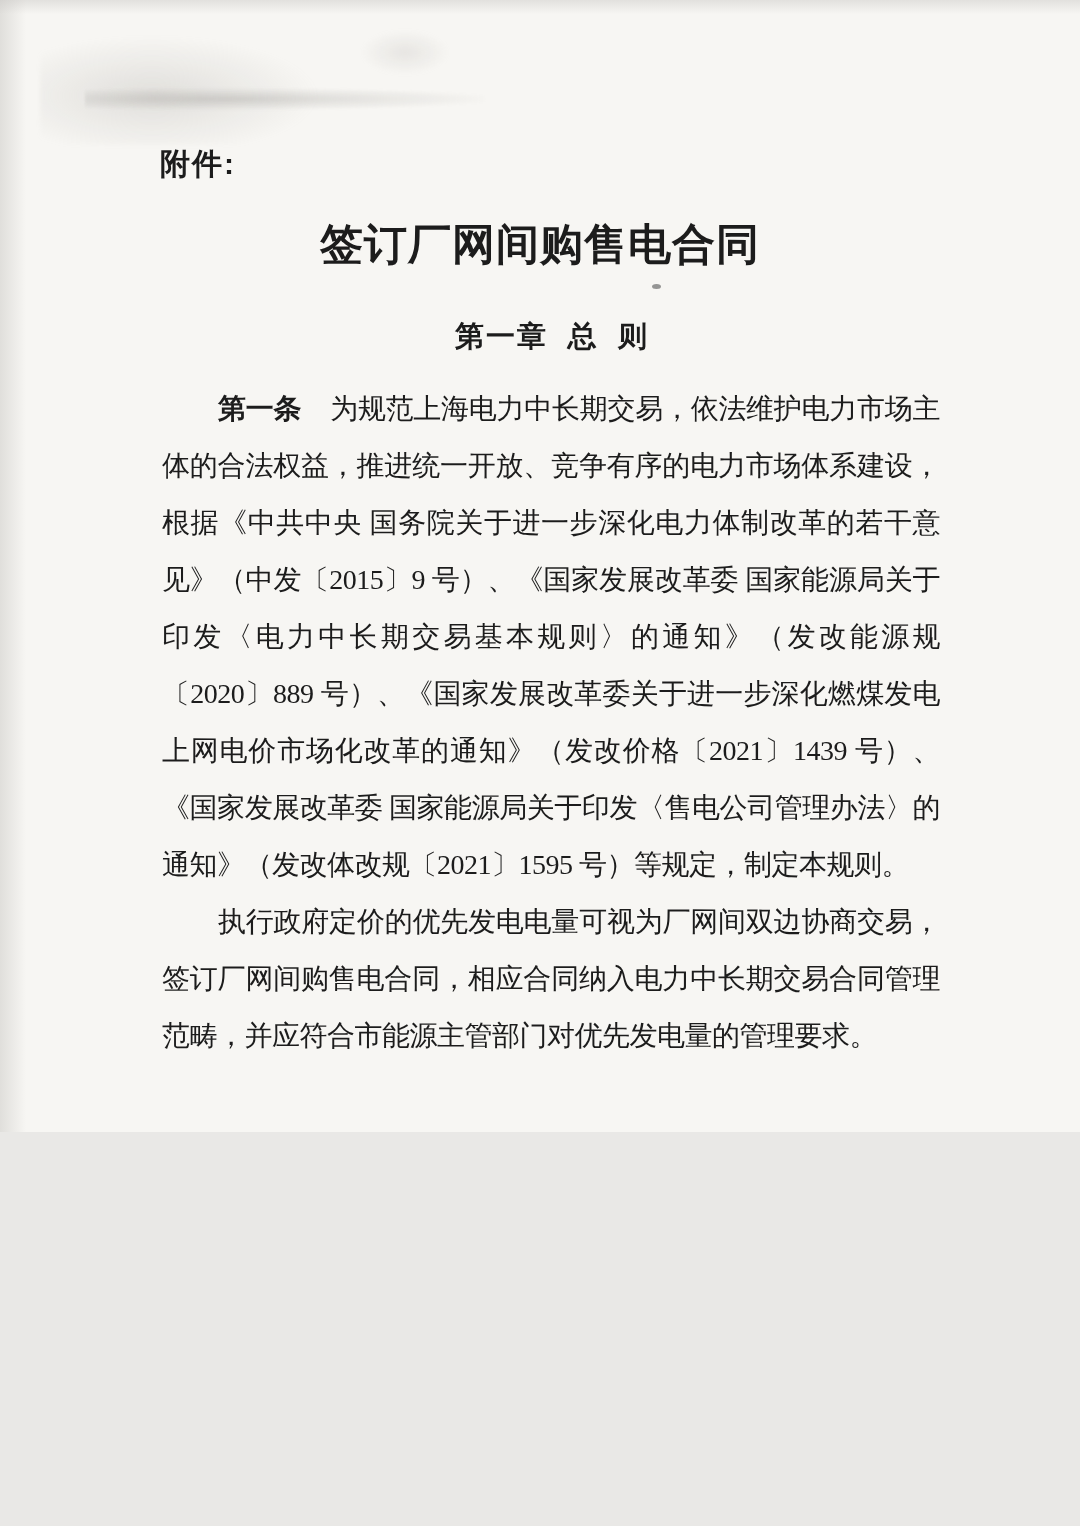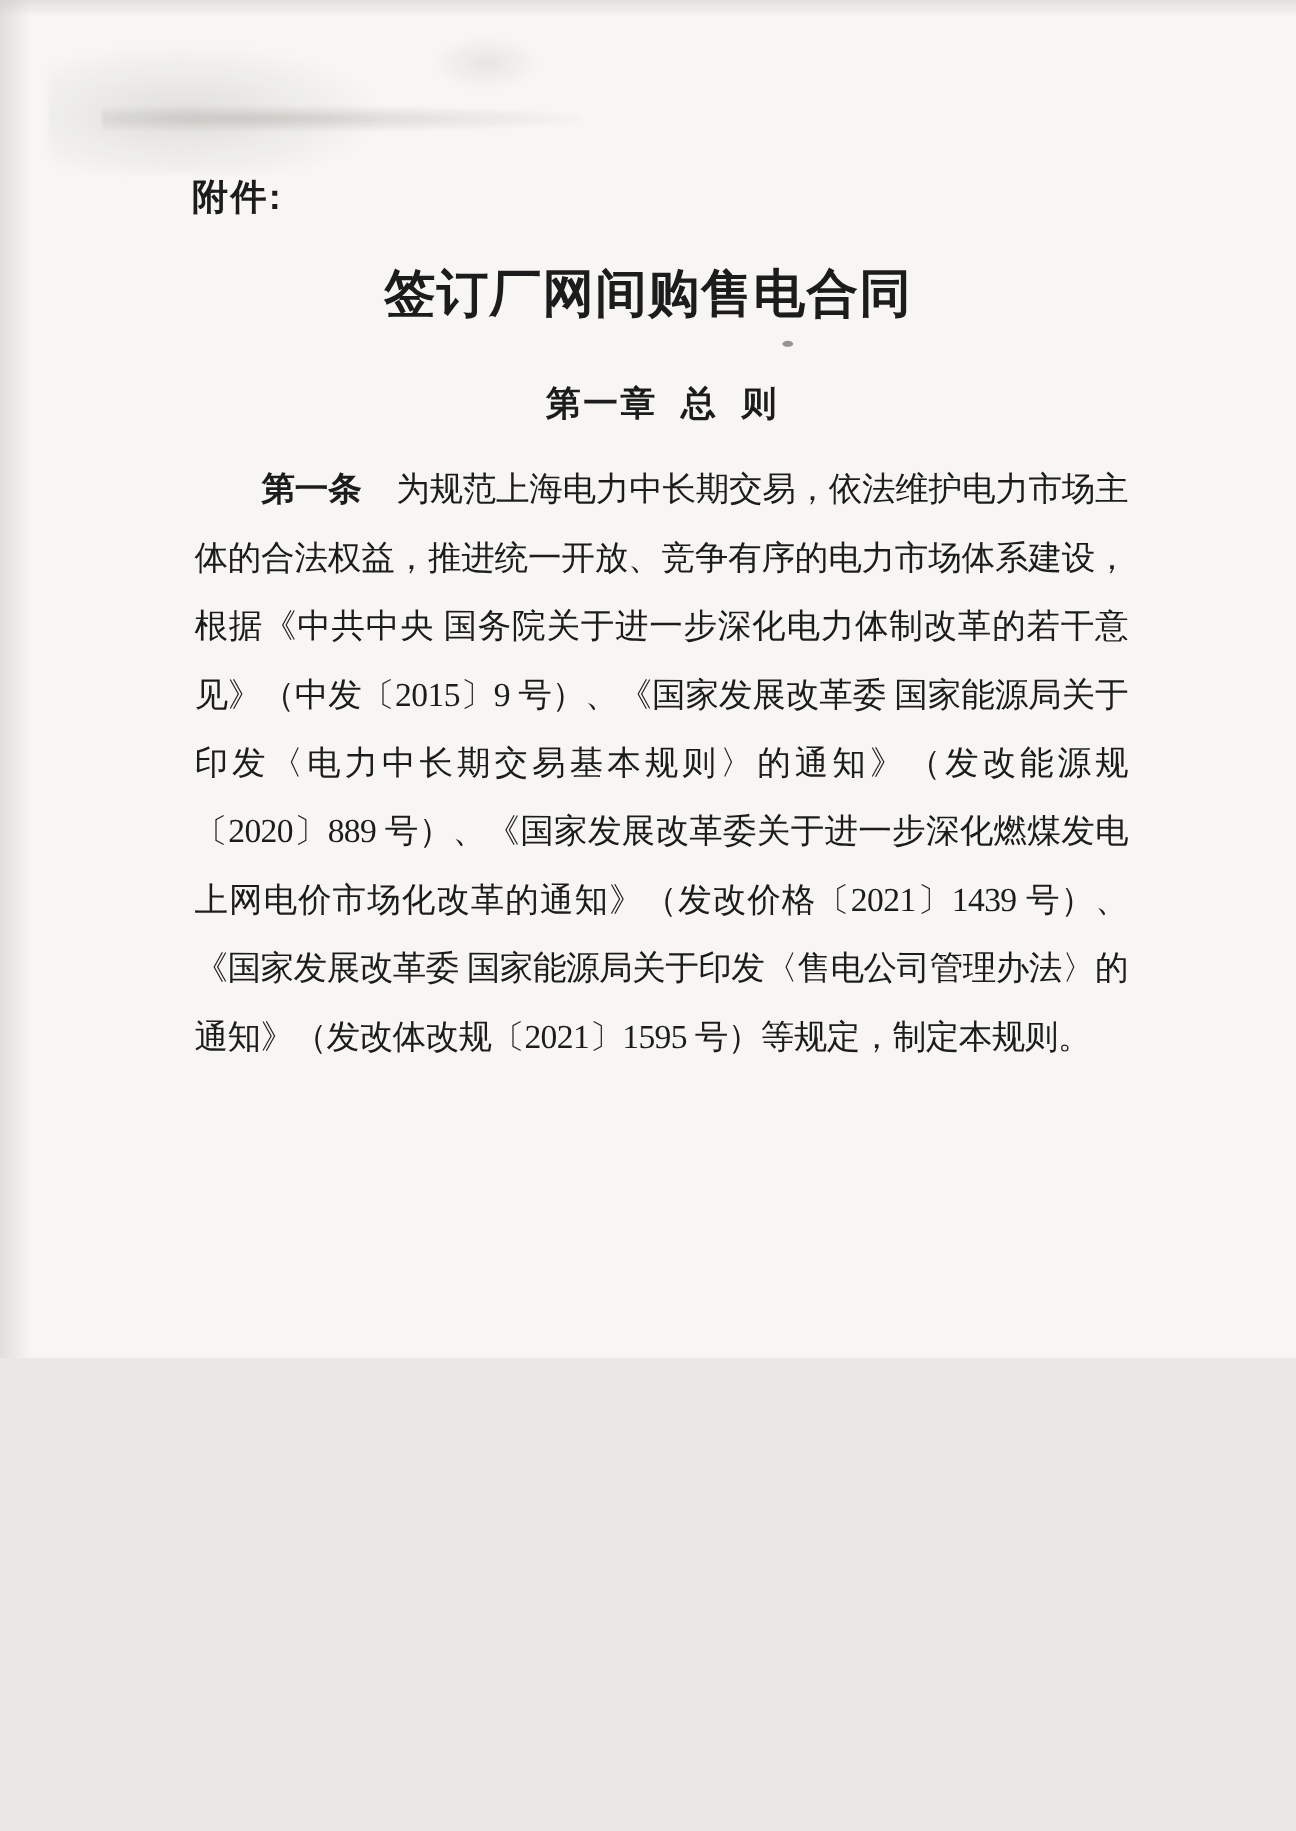--- a/index.html
+++ b/index.html
@@ -128,17 +128,20 @@
   <div class="attachment-label">附件:</div>
 
   <h1 class="doc-title">签订厂网间购售电合同</h1>
 
   <h2 class="chapter-heading">第一章 总 则</h2>
 
   <div class="doc-body">
     <p>
       <span class="para-label">第一条</span><span>为规范上海电力中长期交易，依法维护电力市场主体的合法权益，推进统一开放、竞争有序的电力市场体系建设，根据《中共中央 国务院关于进一步深化电力体制改革的若干意见》（中发〔2015〕9 号）、《国家发展改革委 国家能源局关于印发〈电力中长期交易基本规则〉的通知》（发改能源规〔2020〕889 号）、《国家发展改革委关于进一步深化燃煤发电上网电价市场化改革的通知》（发改价格〔2021〕1439 号）、《国家发展改革委 国家能源局关于印发〈售电公司管理办法〉的通知》（发改体改规〔2021〕1595 号）等规定，制定本规则。</span>
     </p>
+    <p>
+      <span class="para-label"></span><span>执行政府定价的优先发电电量可视为厂网间双边协商交易，签订厂网间购售电合同，相应合同纳入电力中长期交易合同管理范畴，并应符合市能源主管部门对优先发电量的管理要求。</span>
+    </p>
   </div>
 
   <div class="page-number">– 3 –</div>
 
 </div>
 
 </body></html>

